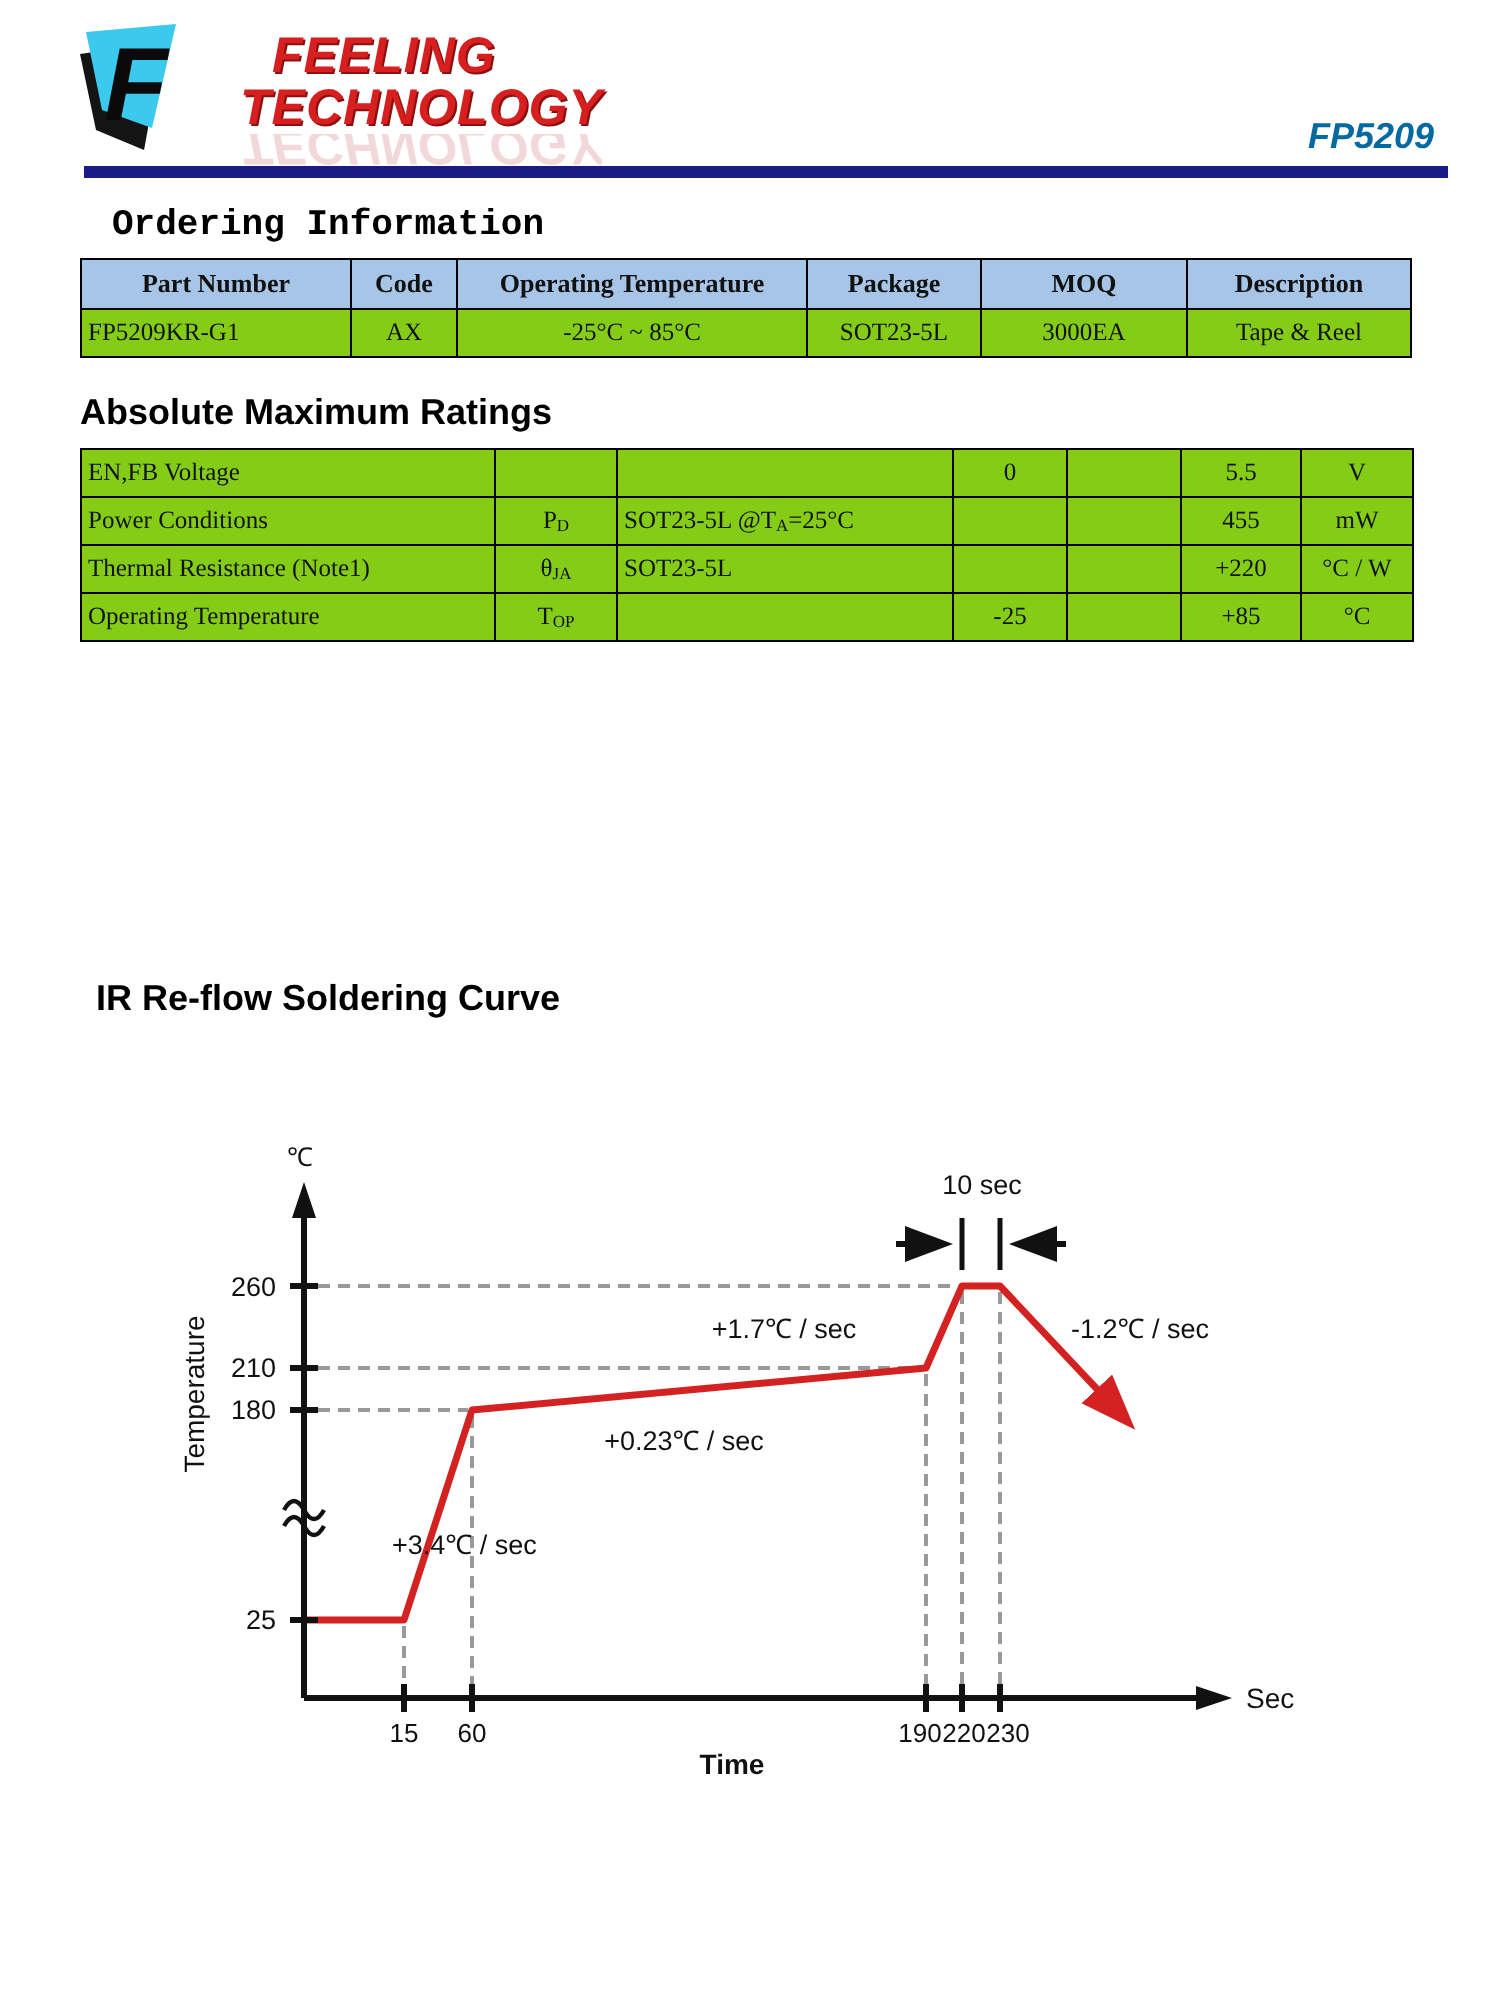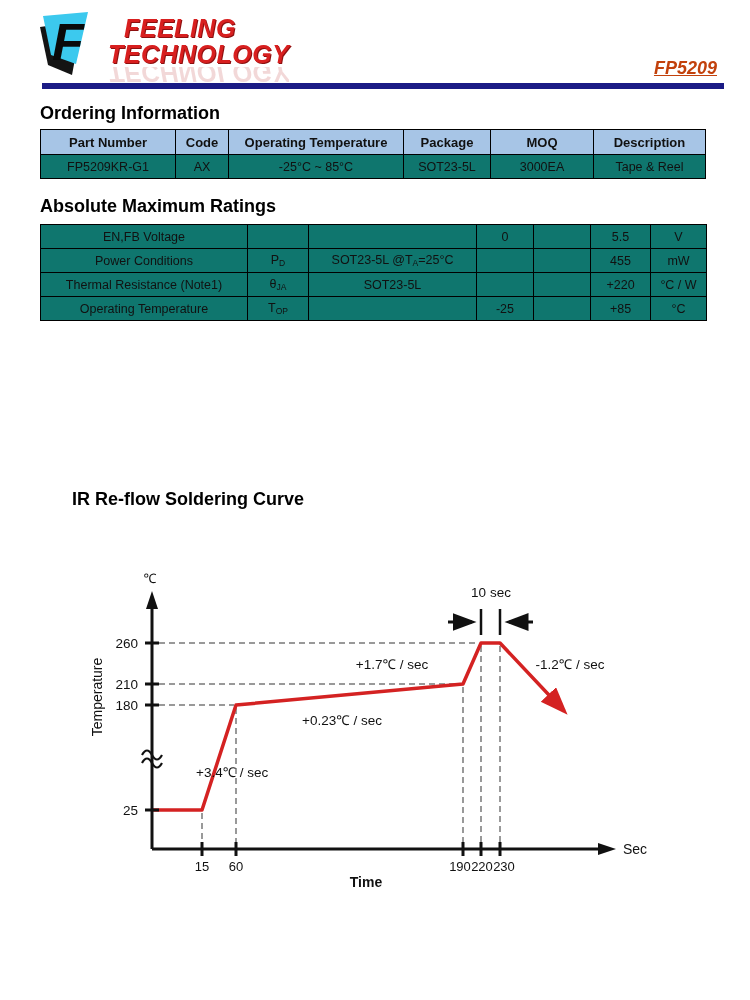--- a/index.html
+++ b/index.html
@@ -4,53 +4,53 @@
 <style>
   html,body { margin:0; padding:0; }
   body {
     width:750px; height:1000px; position:relative; background:#ffffff;
     font-family:"Liberation Sans", sans-serif; color:#111;
     overflow:hidden;
   }
   
   .logo { position:absolute; left:38px; top:8px; display:flex; align-items:flex-start; }
   .logo-icon { width:62px; height:76px; }
-  .brand { margin-left:8px; margin-top:8px; line-height:1; }
+  .brand { margin-left:20px; margin-top:8px; line-height:1; }
   .brand-l1, .brand-l2 {
     font-style:italic; font-weight:bold; color:#d81f1f;
     letter-spacing:0.5px; text-shadow:1px 1px 0 #8d0f0f;
   }
   .brand-l1 { font-size:25px; margin-left:16px; }
   .brand-l2 { font-size:25px; margin-top:1px; }
   .brand-reflect {
     font-style:italic; font-weight:bold; font-size:25px; letter-spacing:0.5px;
     color:#e9b9b9; transform:scaleY(-1); opacity:0.55; height:18px; overflow:hidden;
     margin-top:0px;
   }
   .doc-number {
     position:absolute; right:33px; top:58px;
-    color:#c2410c; font-weight:bold; font-style:italic; font-size:18px;text-decoration:underline;
+    color:#0369a1; font-weight:bold; font-style:italic; font-size:18px;
   }
   .header-rule { position:absolute; left:42px; top:83px; width:682px; height:6px; background:#1b1b85; }
 
   
   .section-title { position:absolute; font-size:18px; font-weight:bold; color:#000; }
-  #ordering-title { left:40px; top:103px; }
+  #ordering-title { left:56px; top:103px;font-family:Liberation Mono, monospace; }
   #ratings-title  { left:40px; top:196px; }
-  #curve-title    { left:48px; top:489px;margin-left:24px; }
-
-  
-  table { border-collapse:collapse; table-layout:fixed; position:absolute; background:#0f766e; }
+  #curve-title    { left:48px; top:489px; }
+
+  
+  table { border-collapse:collapse; table-layout:fixed; position:absolute; background:#84cc16;font-family:Liberation Serif, serif; }
   th, td { border:1px solid #000; overflow:hidden; white-space:nowrap; }
   th {
     background:#a7c5e6; font-weight:bold; font-size:13px; text-align:center;
     padding:4px 2px; height:16px;
   }
   td { font-size:12.5px; padding:3px 3px; height:17px; text-align:center; }
-  td.al { text-align:center; }
+  td.al { text-align:left; }
   table { border:1.5px solid #000; }
   sub { font-size:0.68em; vertical-align:-0.18em; letter-spacing:0; }
 
   #ordering-table { left:40px; top:129px; width:665px; }
   #ratings-table  { left:40px; top:224px; width:666px; }
 
   
   #curve-svg { position:absolute; left:80px; top:557px; }
   #curve-svg text { font-family:"Liberation Sans", sans-serif; fill:#111; }
 </style>

